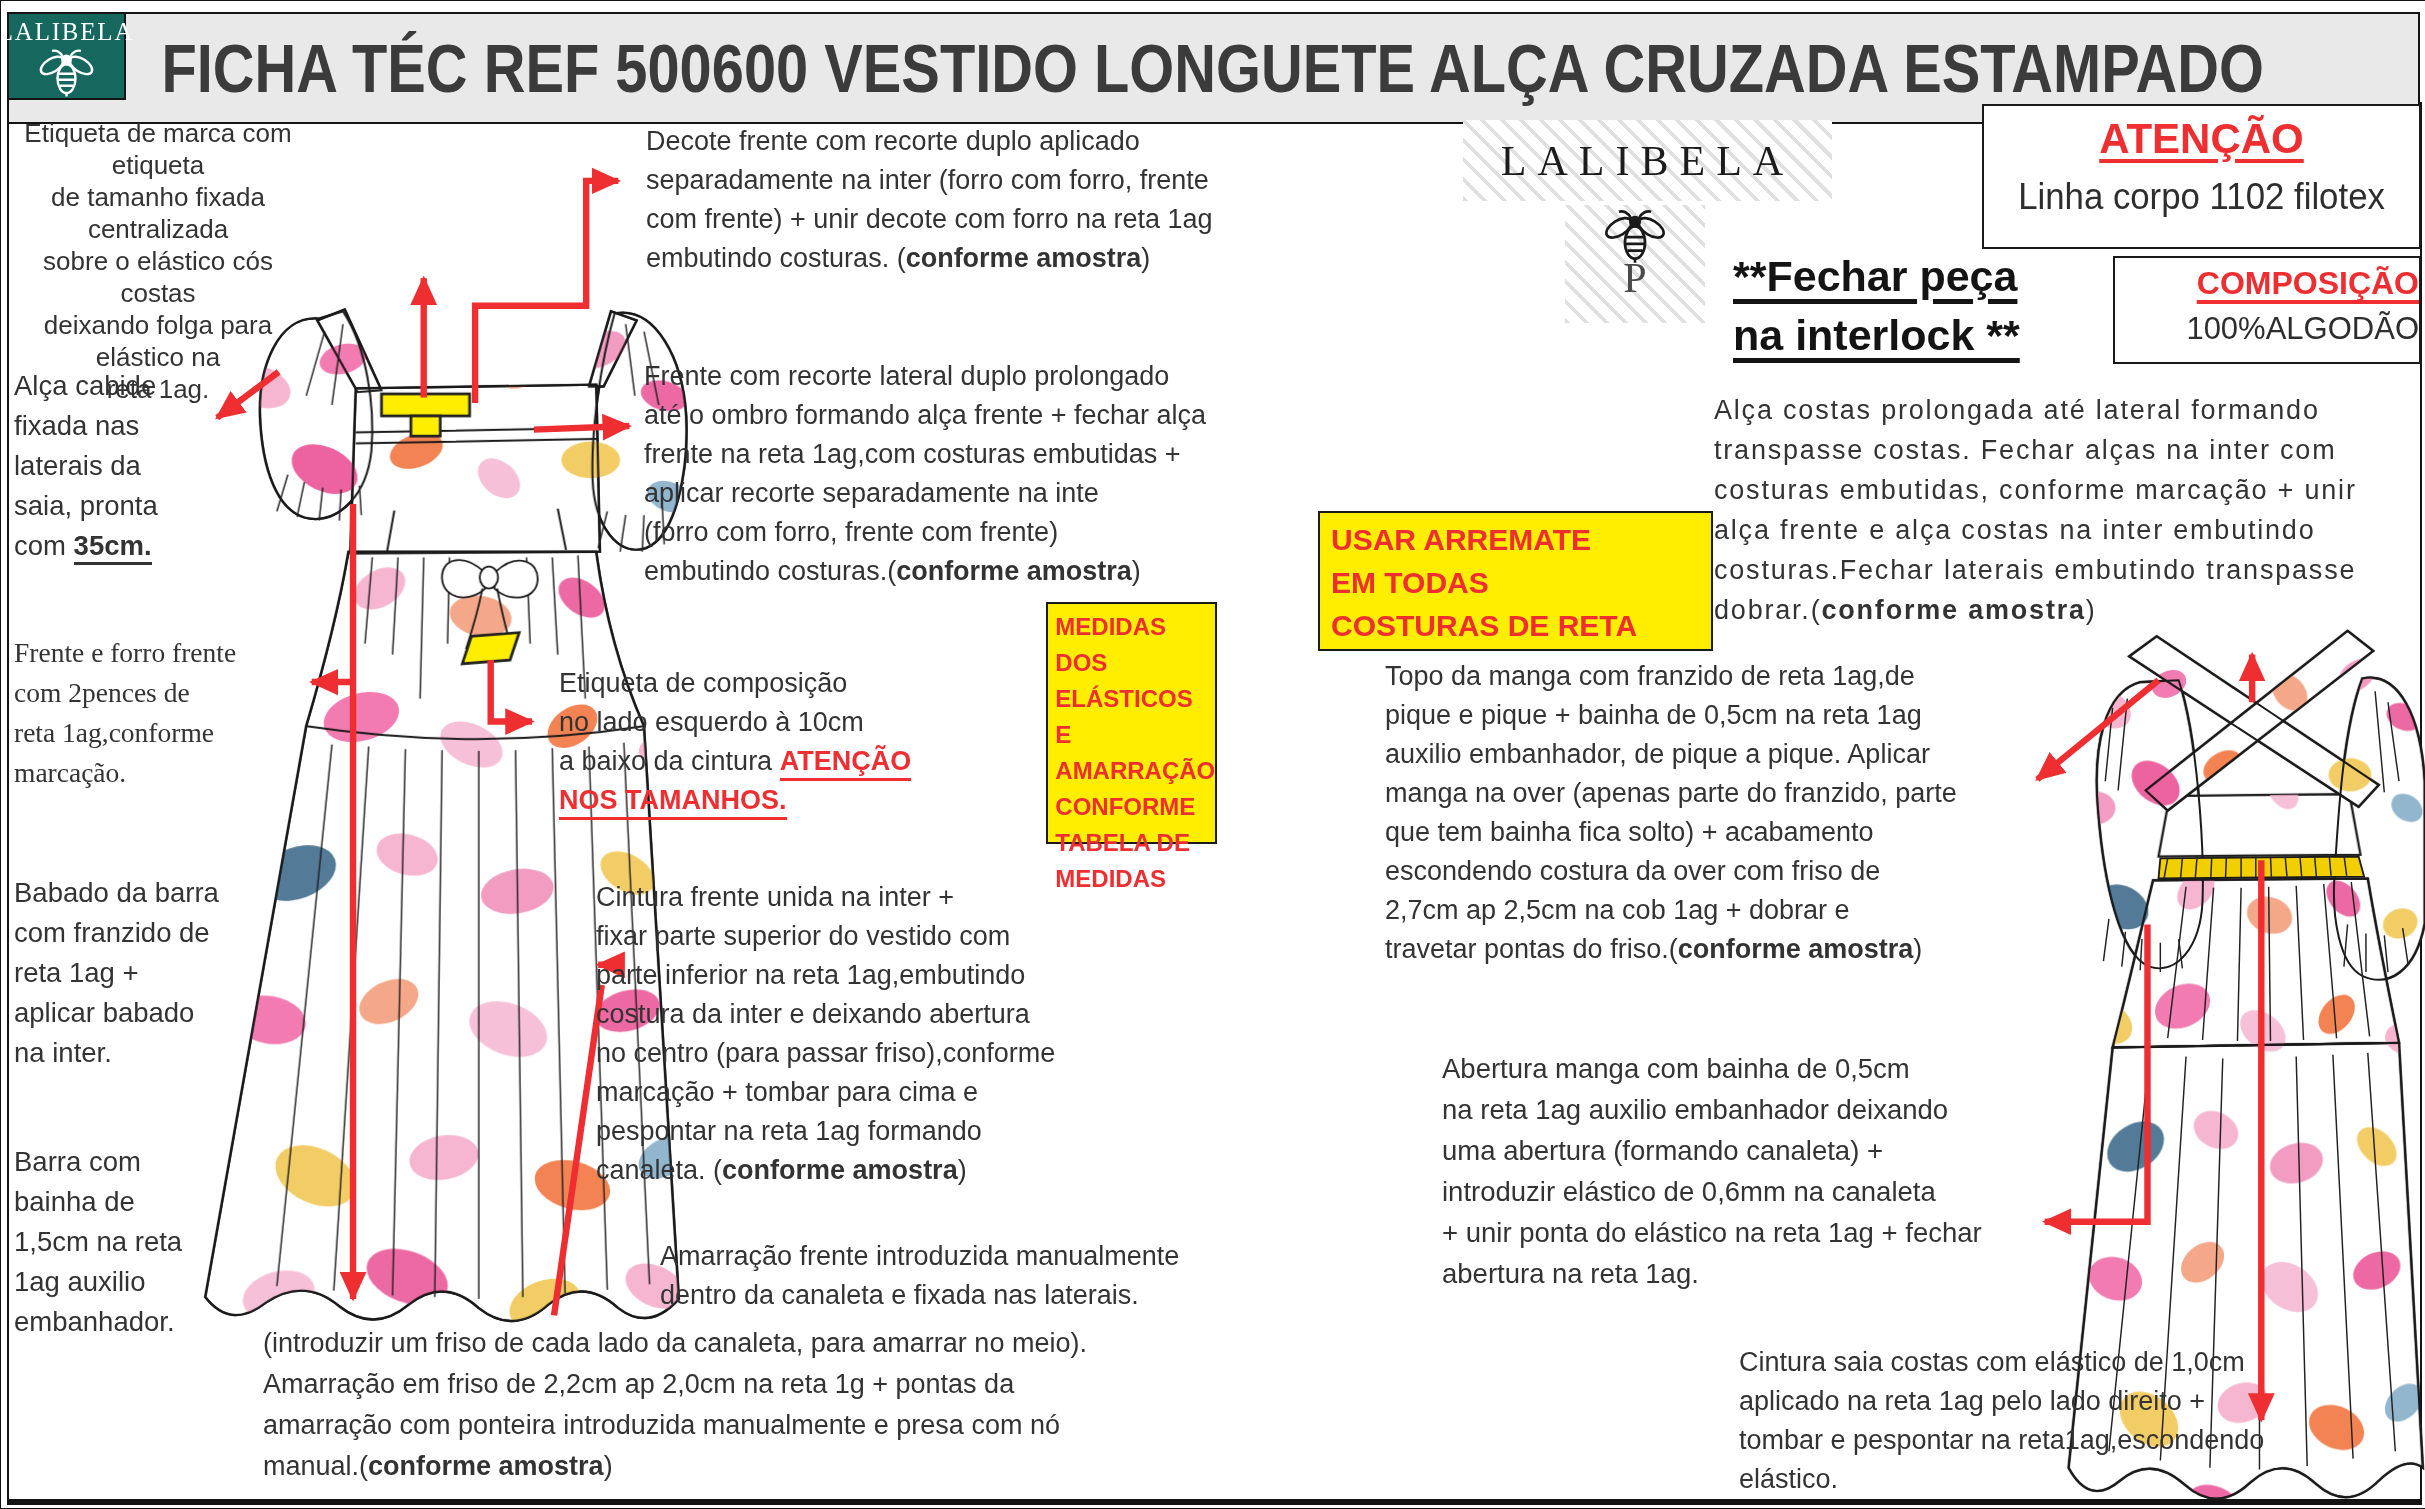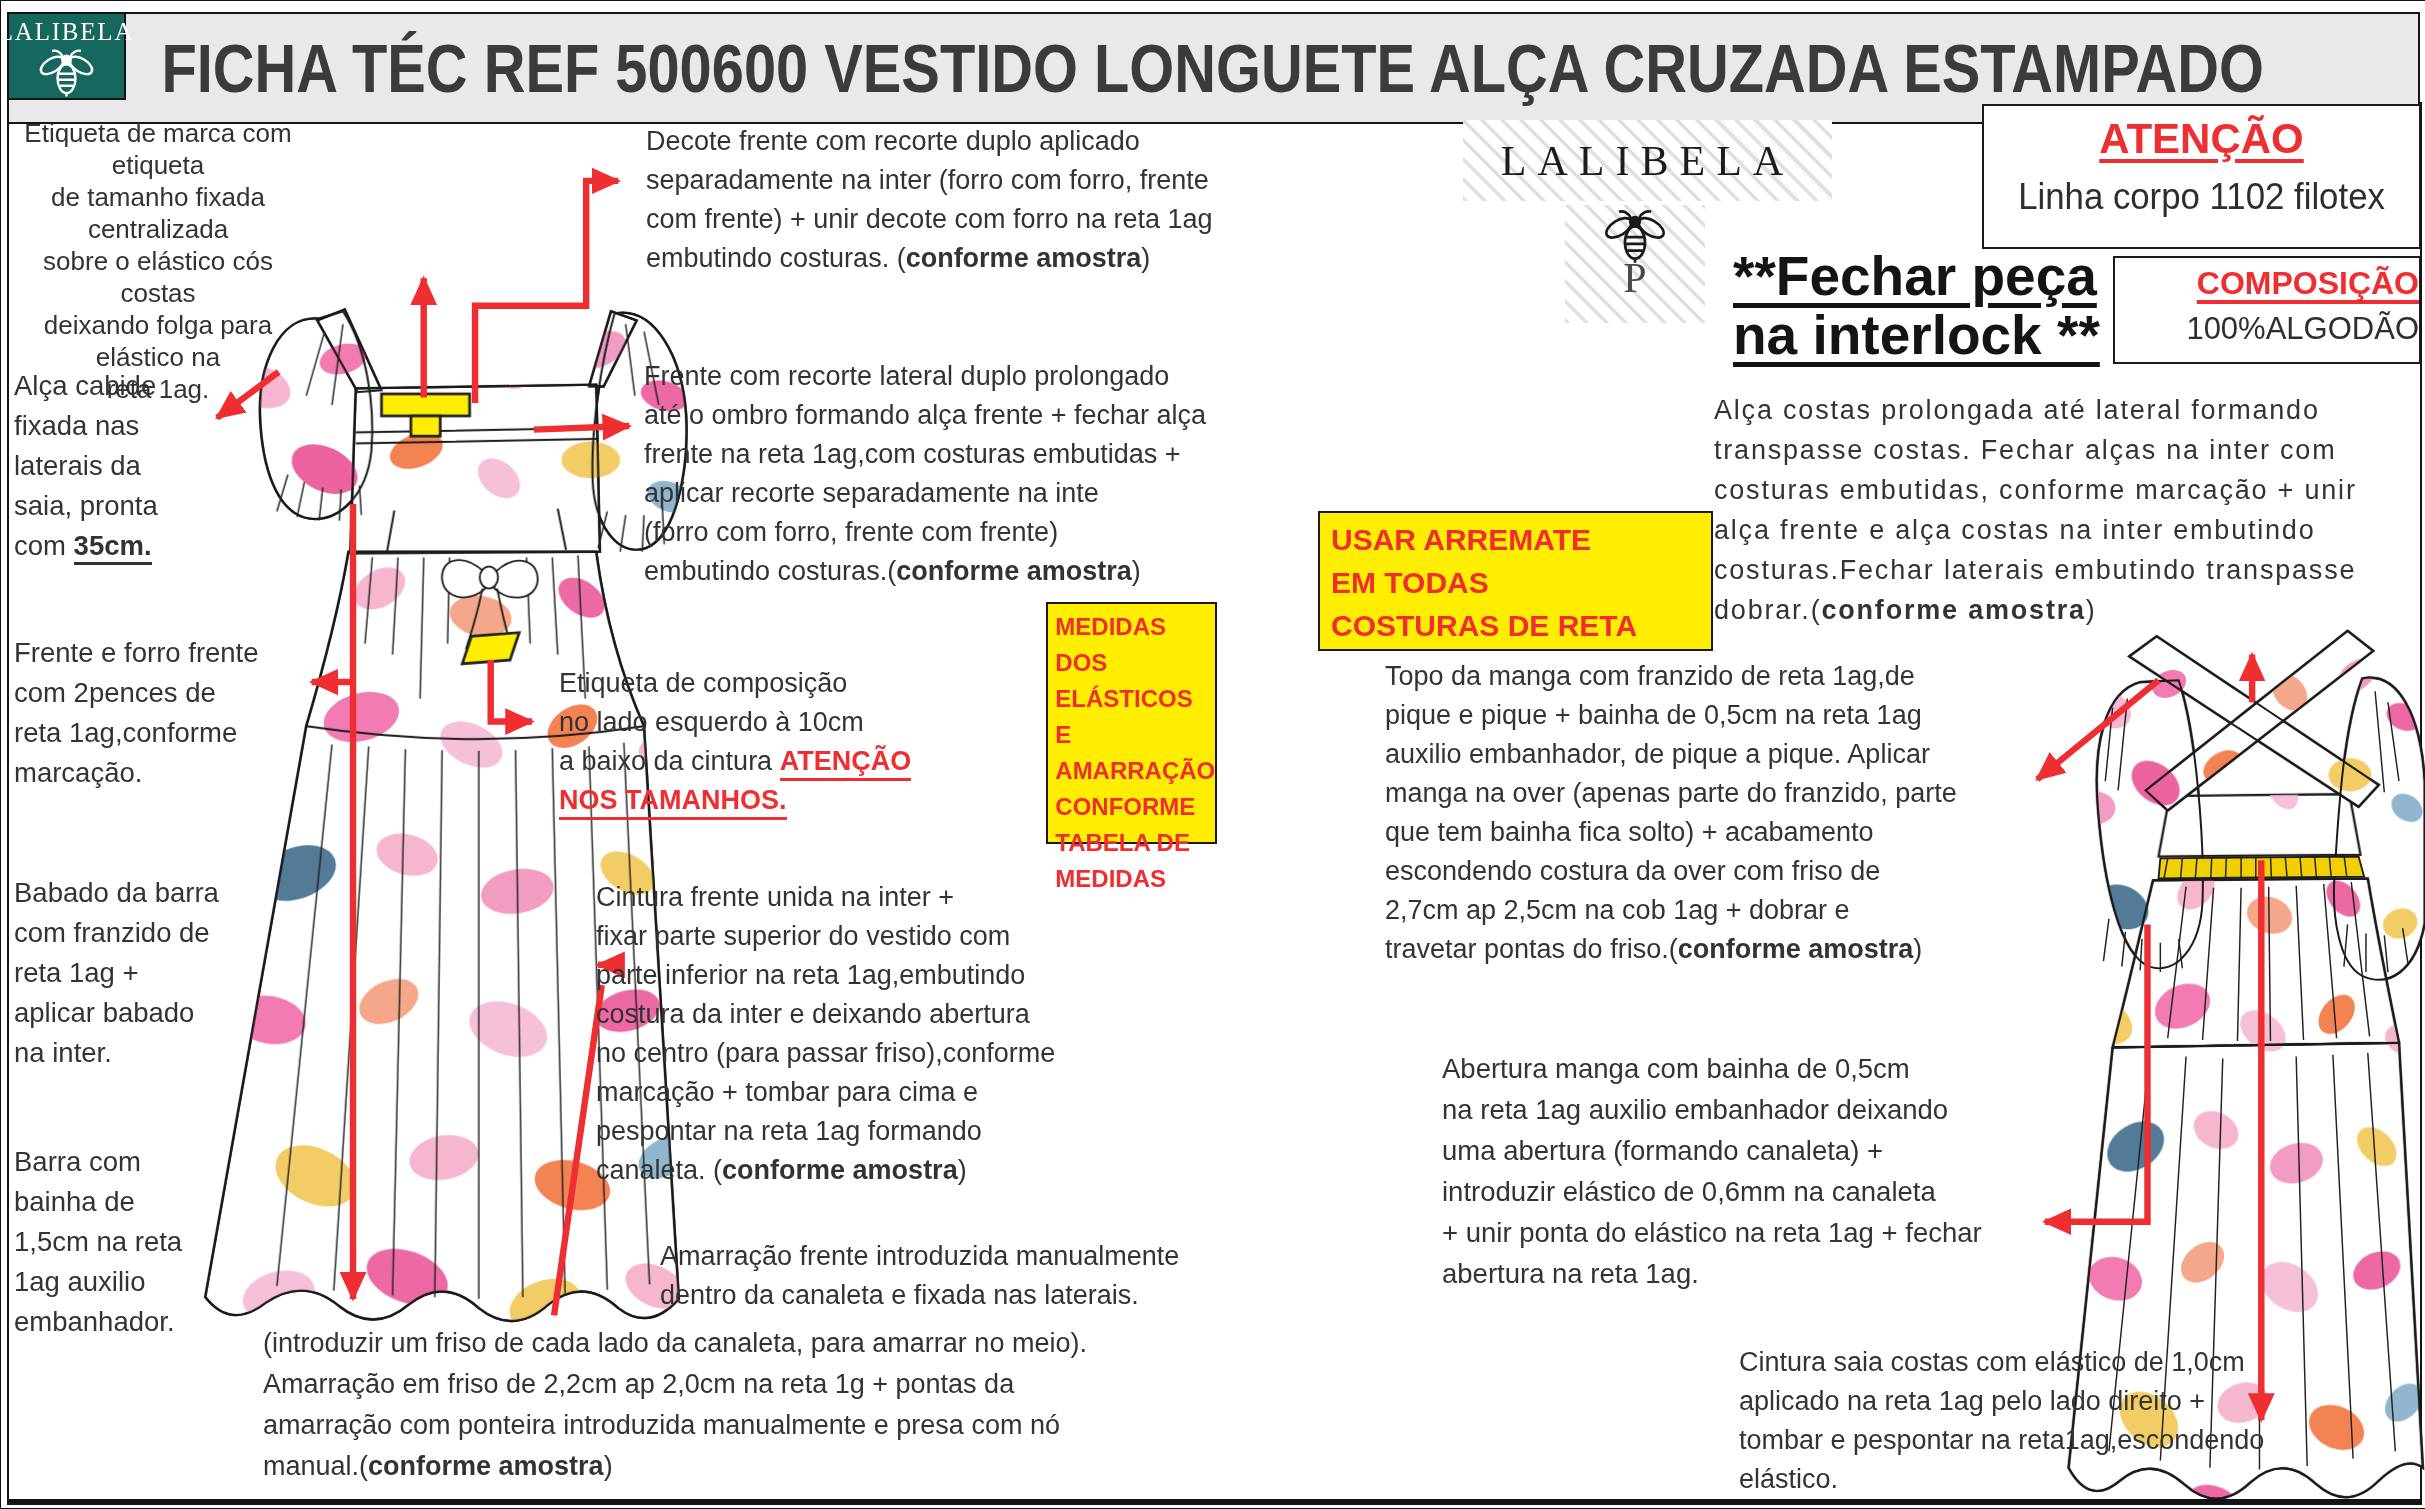--- a/index.html
+++ b/index.html
@@ -32,21 +32,21 @@
   
   .wbox{position:absolute;background:#fff;border:2.8px solid #1a1a1a;box-sizing:border-box;text-align:center;z-index:5;}
   .atitle{color:var(--red);font-weight:bold;text-decoration:underline;text-decoration-thickness:3.7px;text-underline-offset:6.4px;}
   .hatch{background:#fff;background-image:repeating-linear-gradient(45deg,#e0e0e0 0 3.7px,#ffffff 3.7px 13.8px);}
   .brandcenter{position:absolute;left:1462px;top:119px;width:369px;height:81px;display:flex;align-items:center;
                justify-content:center;z-index:4;}
   .brandcenter span{font-family:"Liberation Serif",serif;font-size:42px;letter-spacing:11px;color:#1c1c1c;}
   .beep{position:absolute;left:1564px;top:204px;width:140px;height:118px;display:flex;flex-direction:column;
         align-items:center;justify-content:flex-start;z-index:4;}
   .beep .mono{font-family:"Liberation Serif",serif;font-size:42px;color:#4a4a4a;line-height:37px;margin-top:-3.7px;}
-  .interlock{position:absolute;left:1732px;top:246px;width:395px;z-index:4;font-weight:bold;font-size:55px;
+  .interlock{position:absolute;left:1732px;top:246px;width:395px;z-index:4;font-weight:bold;font-size:43px;
              line-height:59px;color:#141414;}
   .interlock span{text-decoration:underline;text-decoration-thickness:4.6px;text-underline-offset:8.3px;}
   svg.overlay{position:absolute;left:0;top:0;z-index:3;}
 </style>
 </head>
 <body>
 
 <div id="page">
 
   <div class="titlebar">
@@ -237,21 +237,21 @@
 
   <div class="mainbox"></div>
 
   <div class="note big c" style="left:1px;top:116px;width:312px;font-size:26px;line-height:32px;">Etiqueta de marca com etiqueta<br>de tamanho fixada centralizada<br>sobre o elástico cós costas<br>deixando folga para elástico na<br>reta 1ag.</div>
 
   <div class="note big" style="left:13px;top:365px;width:211px;">
     <span>Alça cabide<br>fixada nas<br>laterais da<br>saia, pronta</span><br>
     <span>com </span><span class="u">35cm.</span>
   </div>
 
-  <div class="note big" style="left:13px;top:632px;width:321px;">Frente e forro frente<br>com 2pences de<br>reta 1ag,conforme<br> marcação.</div>
+  <div class="note big" style="left:13px;top:632px;width:321px;font-family:Liberation Serif, serif;">Frente e forro frente<br>com 2pences de<br>reta 1ag,conforme<br> marcação.</div>
 
   <div class="note big" style="left:13px;top:872px;width:294px;">Babado da barra<br>com franzido de<br>reta 1ag +<br>aplicar babado<br>na inter.</div>
 
   <div class="note big" style="left:13px;top:1141px;width:239px;">Barra com<br>bainha de<br>1,5cm na reta<br>1ag auxilio<br>embanhador.</div>
 
   <div class="note" style="left:645px;top:121px;width:790px;">
     <span>Decote frente com recorte duplo aplicado<br>separadamente na inter (forro com forro, frente<br>com frente) + unir decote com forro na reta 1ag</span><br>
     <span>embutindo costuras. (</span><span class="b">conforme amostra</span><span>)</span>
   </div>
 

